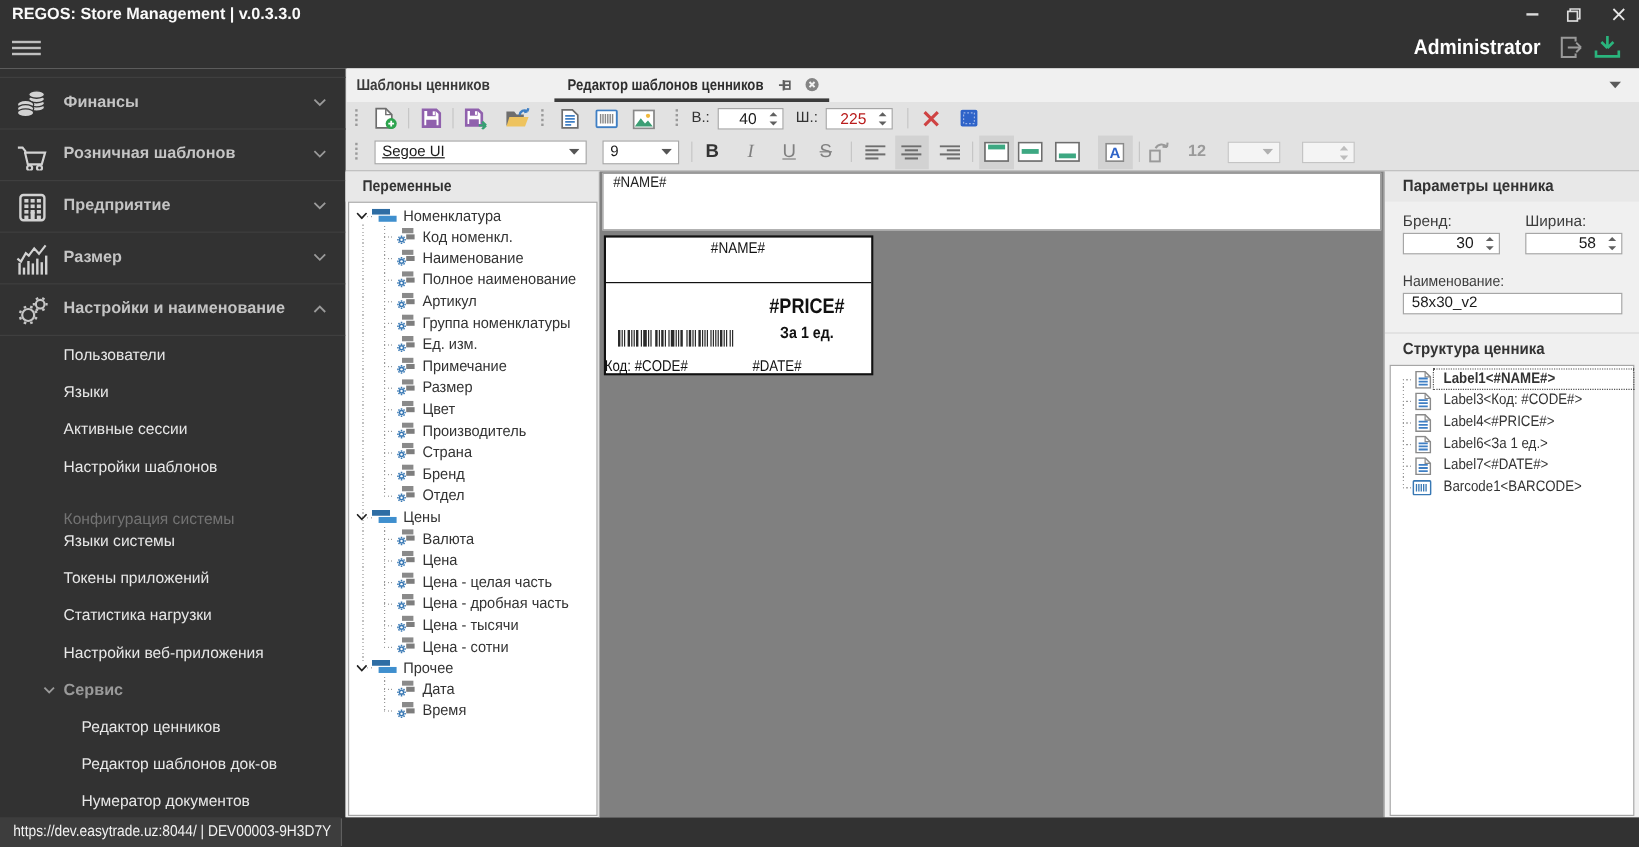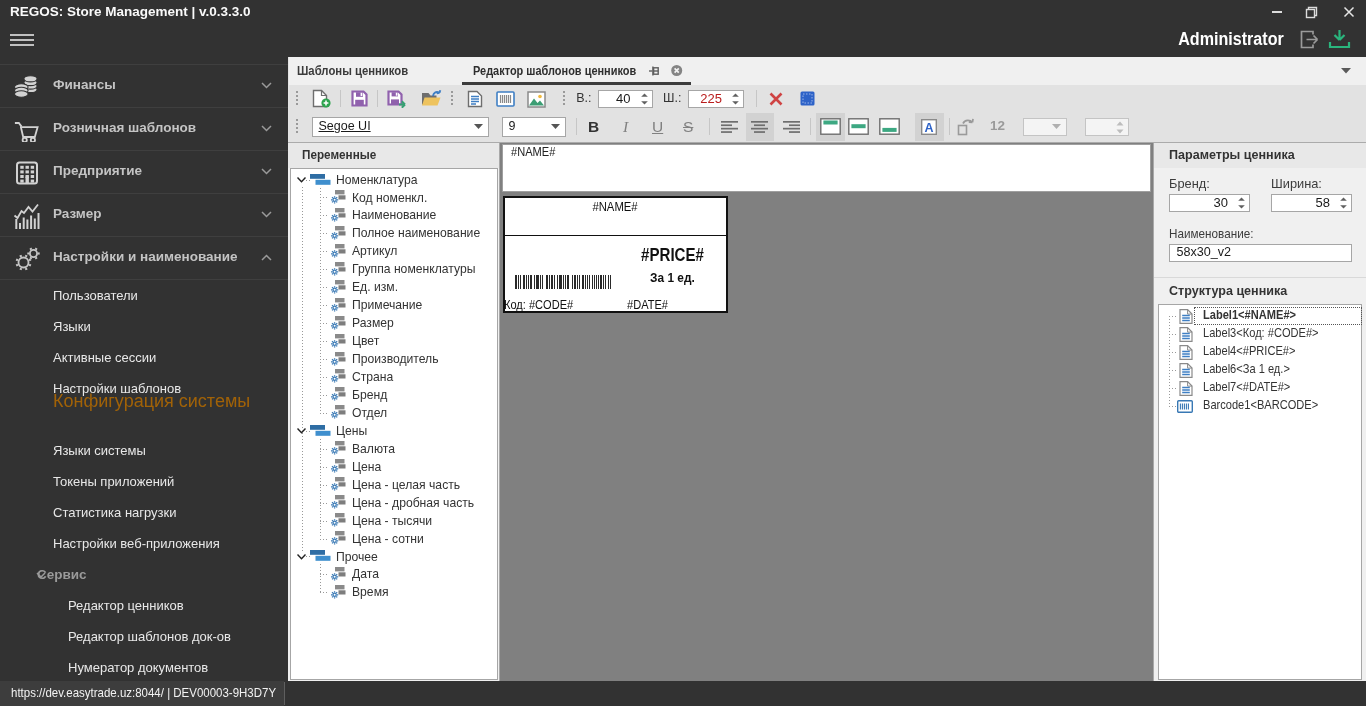--- a/index.html
+++ b/index.html
@@ -126,26 +126,26 @@
     </g>
   </svg>
 <div class="a" style="left:53px;top:249.13px;font-size:13.5px;color:#c4c4c4;font-weight:600;line-height:16.74px;">Настройки и наименование</div>
 <svg class="a" style="left:261px;top:254px" width="11" height="7">
     <path d="M1 6 L5.5 1.5 L10 6" fill="none" stroke="#9a9a9a" stroke-width="1.5"></path>
   </svg>
 <div class="a" style="left:53px;top:287.94px;font-size:13px;color:#e8e8e8;font-weight:400;line-height:16.12px;text-align:center;">Пользователи</div>
 <div class="a" style="left:53px;top:318.94px;font-size:13px;color:#e8e8e8;font-weight:400;line-height:16.12px;">Языки</div>
 <div class="a" style="left:53px;top:349.94px;font-size:13px;color:#e8e8e8;font-weight:400;line-height:16.12px;">Активные сессии</div>
 <div class="a" style="left:53px;top:380.94px;font-size:13px;color:#e8e8e8;font-weight:400;line-height:16.12px;">Настройки шаблонов</div>
-<div class="a" style="left:53px;top:393px;font-size:18px;color:#a16207;font-weight:400;line-height:16.12px;">Конфигурация системы</div>
+<div class="a" style="left:53px;top:425px;font-size:13px;color:#737373;font-weight:400;line-height:16.12px;">Конфигурация системы</div>
 <div class="a" style="left:53px;top:442.94px;font-size:13px;color:#e8e8e8;font-weight:400;line-height:16.12px;">Языки системы</div>
 <div class="a" style="left:53px;top:473.94px;font-size:13px;color:#e8e8e8;font-weight:400;line-height:16.12px;">Токены приложений</div>
 <div class="a" style="left:53px;top:504.94px;font-size:13px;color:#e8e8e8;font-weight:400;line-height:16.12px;">Статистика нагрузки</div>
 <div class="a" style="left:53px;top:535.94px;font-size:13px;color:#e8e8e8;font-weight:400;line-height:16.12px;">Настройки веб-приложения</div>
-<div class="a" style="left:37px;top:567.13px;font-size:13.5px;color:#9a9a9a;font-weight:600;line-height:16.74px;">Сервис</div>
+<div class="a" style="left:53px;top:567.13px;font-size:13.5px;color:#9a9a9a;font-weight:600;line-height:16.74px;">Сервис</div>
 <svg class="a" style="left:36px;top:572px" width="10" height="7">
     <path d="M1 1 L5 5 L9 1" fill="none" stroke="#9a9a9a" stroke-width="1.5"></path>
   </svg>
 <div class="a" style="left:68px;top:598.44px;font-size:13px;color:#e8e8e8;font-weight:400;line-height:16.12px;">Редактор ценников</div>
 <div class="a" style="left:68px;top:629.44px;font-size:13px;color:#e8e8e8;font-weight:400;line-height:16.12px;text-align:right;">Редактор шаблонов док-ов</div>
 <div class="a" style="left:68px;top:660.44px;font-size:13px;color:#e8e8e8;font-weight:400;line-height:16.12px;">Нумератор документов</div>
 <div class="a" style="left:0;top:681px;width:1366px;height:25px;background:#323232"></div>
 <div class="a" style="left:0;top:681px;width:284px;height:25px;background:#3d3d3d"></div>
 <div class="a" style="left:284px;top:682px;width:1px;height:23px;background:#5f5f5f"></div>
 <div class="a" style="left:11px;top:685.44px;font-size:13px;color:#f2f2f2;font-weight:400;line-height:16.12px;transform:scaleX(0.883);transform-origin:0 50%;">https://dev.easytrade.uz:8044/ | DEV00003-9H3D7Y</div>

